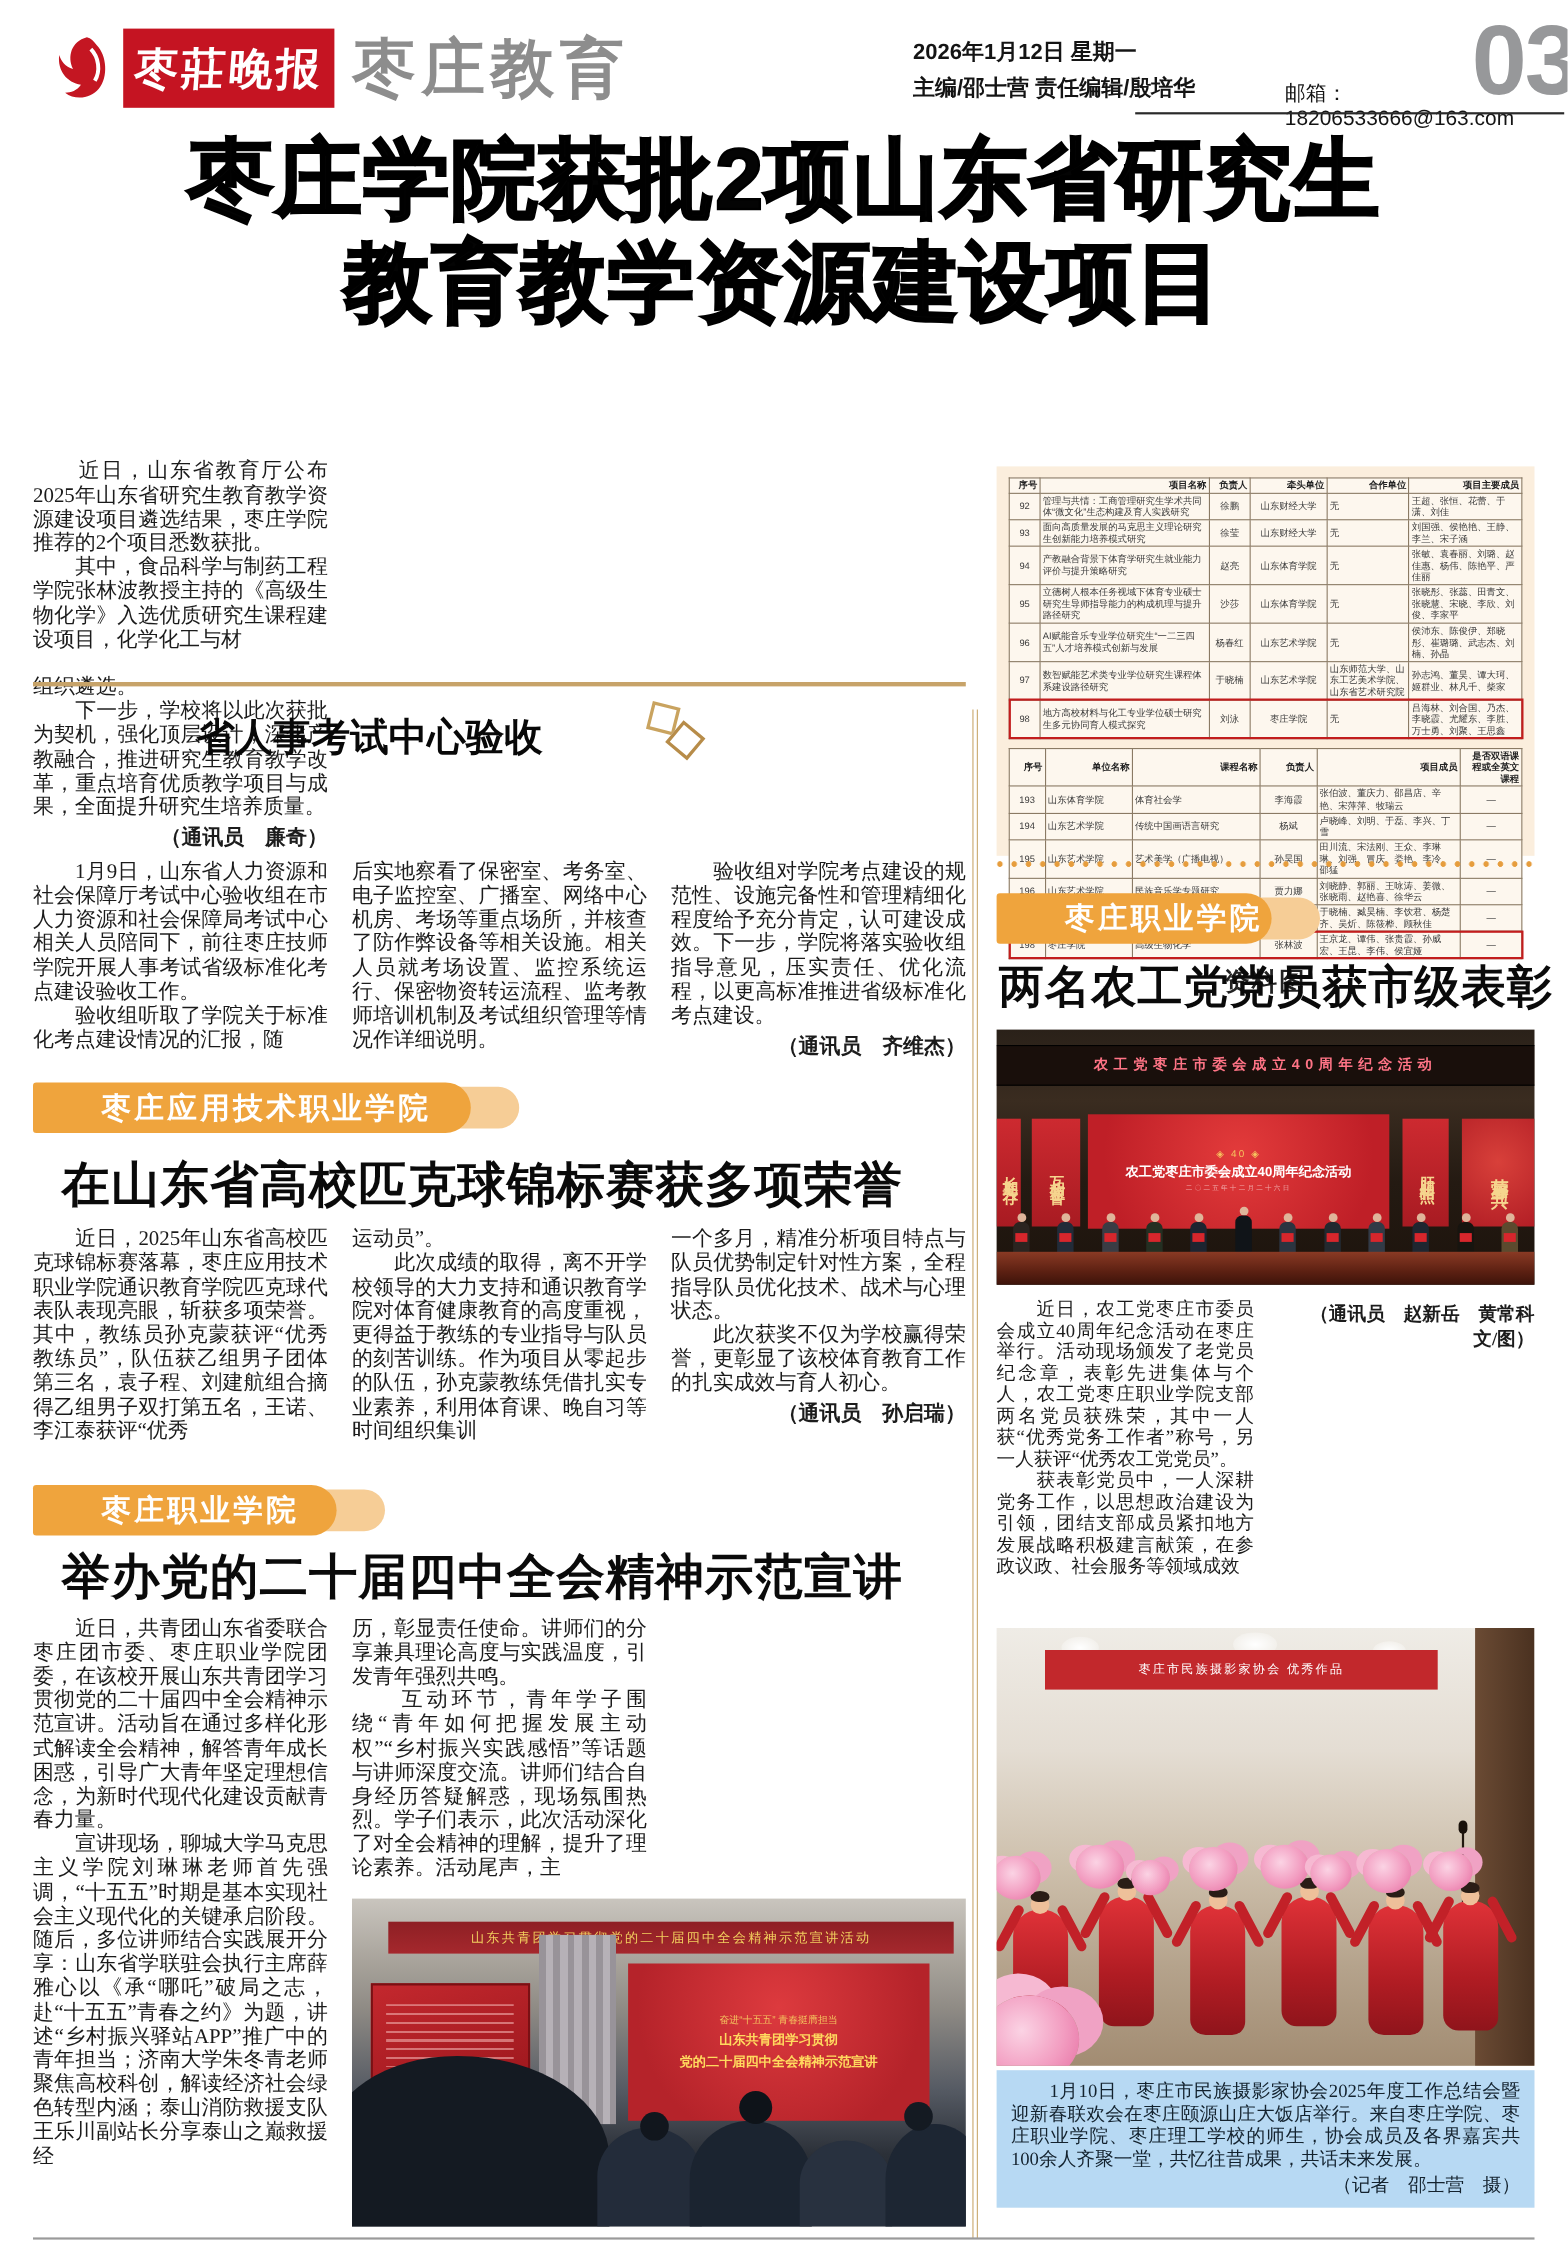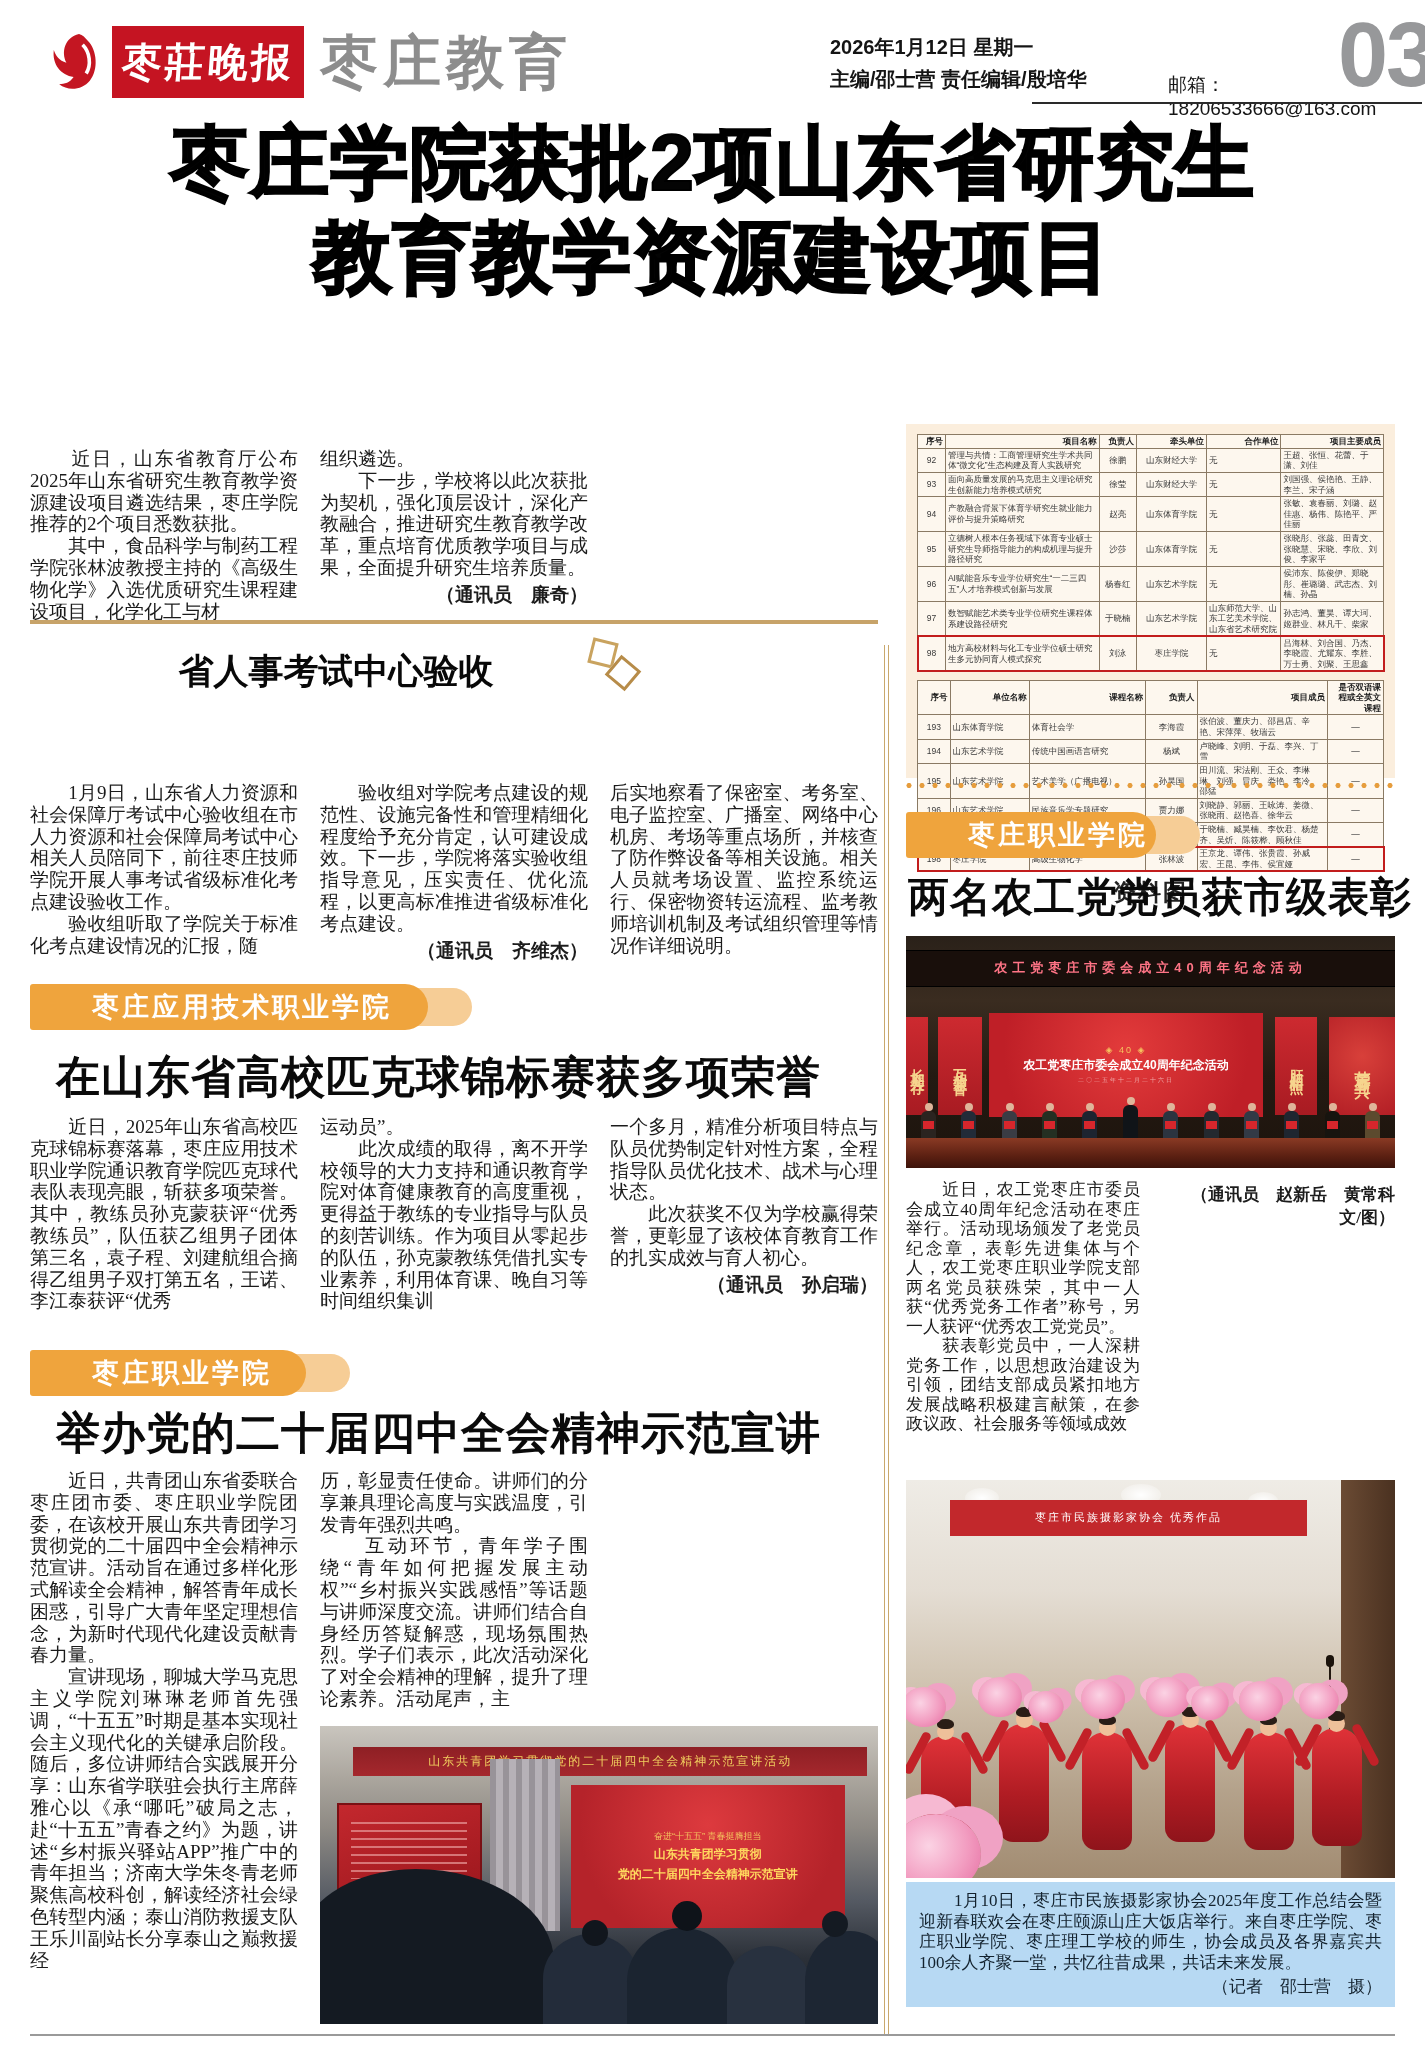--- a/index.html
+++ b/index.html
@@ -165,21 +165,21 @@
 <div class="abs hdr-line sans" style="left:830px; top:66px;">主编/邵士营  责任编辑/殷培华</div>
 <div class="abs email sans">邮箱：18206533666@163.com</div>
 <div class="abs email-rule"></div>
 <div class="abs pageno sans">03</div>
 
 <div class="abs headline sans">
   <div>枣庄学院获批2项山东省研究生</div>
   <div>教育教学资源建设项目</div>
 </div>
 
-<div class="abs cols" style="left:30px; top:448px; width:848px;">
+<div class="abs cols" style="left:30px; top:418px; width:848px;flex-direction:column;">
   <div class="col">
     <div class="coltext">　　近日，山东省教育厅公布2025年山东省研究生教育教学资源建设项目遴选结果，枣庄学院推荐的2个项目悉数获批。
 　　其中，食品科学与制药工程学院张林波教授主持的《高级生物化学》入选优质研究生课程建设项目，化学化工与材</div>
   </div>
   <div class="col">
     <div class="coltext">组织遴选。
 　　下一步，学校将以此次获批为契机，强化顶层设计，深化产教融合，推进研究生教育教学改革，重点培育优质教学项目与成果，全面提升研究生培养质量。</div>
     <div class="byline">（通讯员　廉奇）</div>
   </div>
 </div>
@@ -192,26 +192,26 @@
 
 <div class="abs exam-title sans">
   <div>省人事考试中心验收</div>
 </div>
 <div class="abs cols" style="left:30px; top:782px; width:848px;">
   <div class="col">
       <div class="coltext">　　1月9日，山东省人力资源和社会保障厅考试中心验收组在市人力资源和社会保障局考试中心相关人员陪同下，前往枣庄技师学院开展人事考试省级标准化考点建设验收工作。
 　　验收组听取了学院关于标准化考点建设情况的汇报，随</div>
     </div>
   <div class="col">
+      <div class="coltext">后实地察看了保密室、考务室、电子监控室、广播室、网络中心机房、考场等重点场所，并核查了防作弊设备等相关设施。相关人员就考场设置、监控系统运行、保密物资转运流程、监考教师培训机制及考试组织管理等情况作详细说明。</div>
+    </div>
+  <div class="col">
     <div class="coltext">　　验收组对学院考点建设的规范性、设施完备性和管理精细化程度给予充分肯定，认可建设成效。下一步，学院将落实验收组指导意见，压实责任、优化流程，以更高标准推进省级标准化考点建设。</div>
     <div class="byline">（通讯员　齐维杰）</div>
   </div>
-  <div class="col">
-      <div class="coltext">后实地察看了保密室、考务室、电子监控室、广播室、网络中心机房、考场等重点场所，并核查了防作弊设备等相关设施。相关人员就考场设置、监控系统运行、保密物资转运流程、监考教师培训机制及考试组织管理等情况作详细说明。</div>
-    </div>
 </div>
 
 <div class="badge sans" style="left:30px; top:984px; width:398px;">
   <div class="echo"></div>
   <div class="pill">
       <span>枣庄应用技术职业学院</span>
     </div>
 </div>
 <div class="abs art-title sans" style="left:56px; top:1048px;">在山东省高校匹克球锦标赛获多项荣誉</div>
 <div class="abs cols" style="left:30px; top:1116px; width:848px;">

